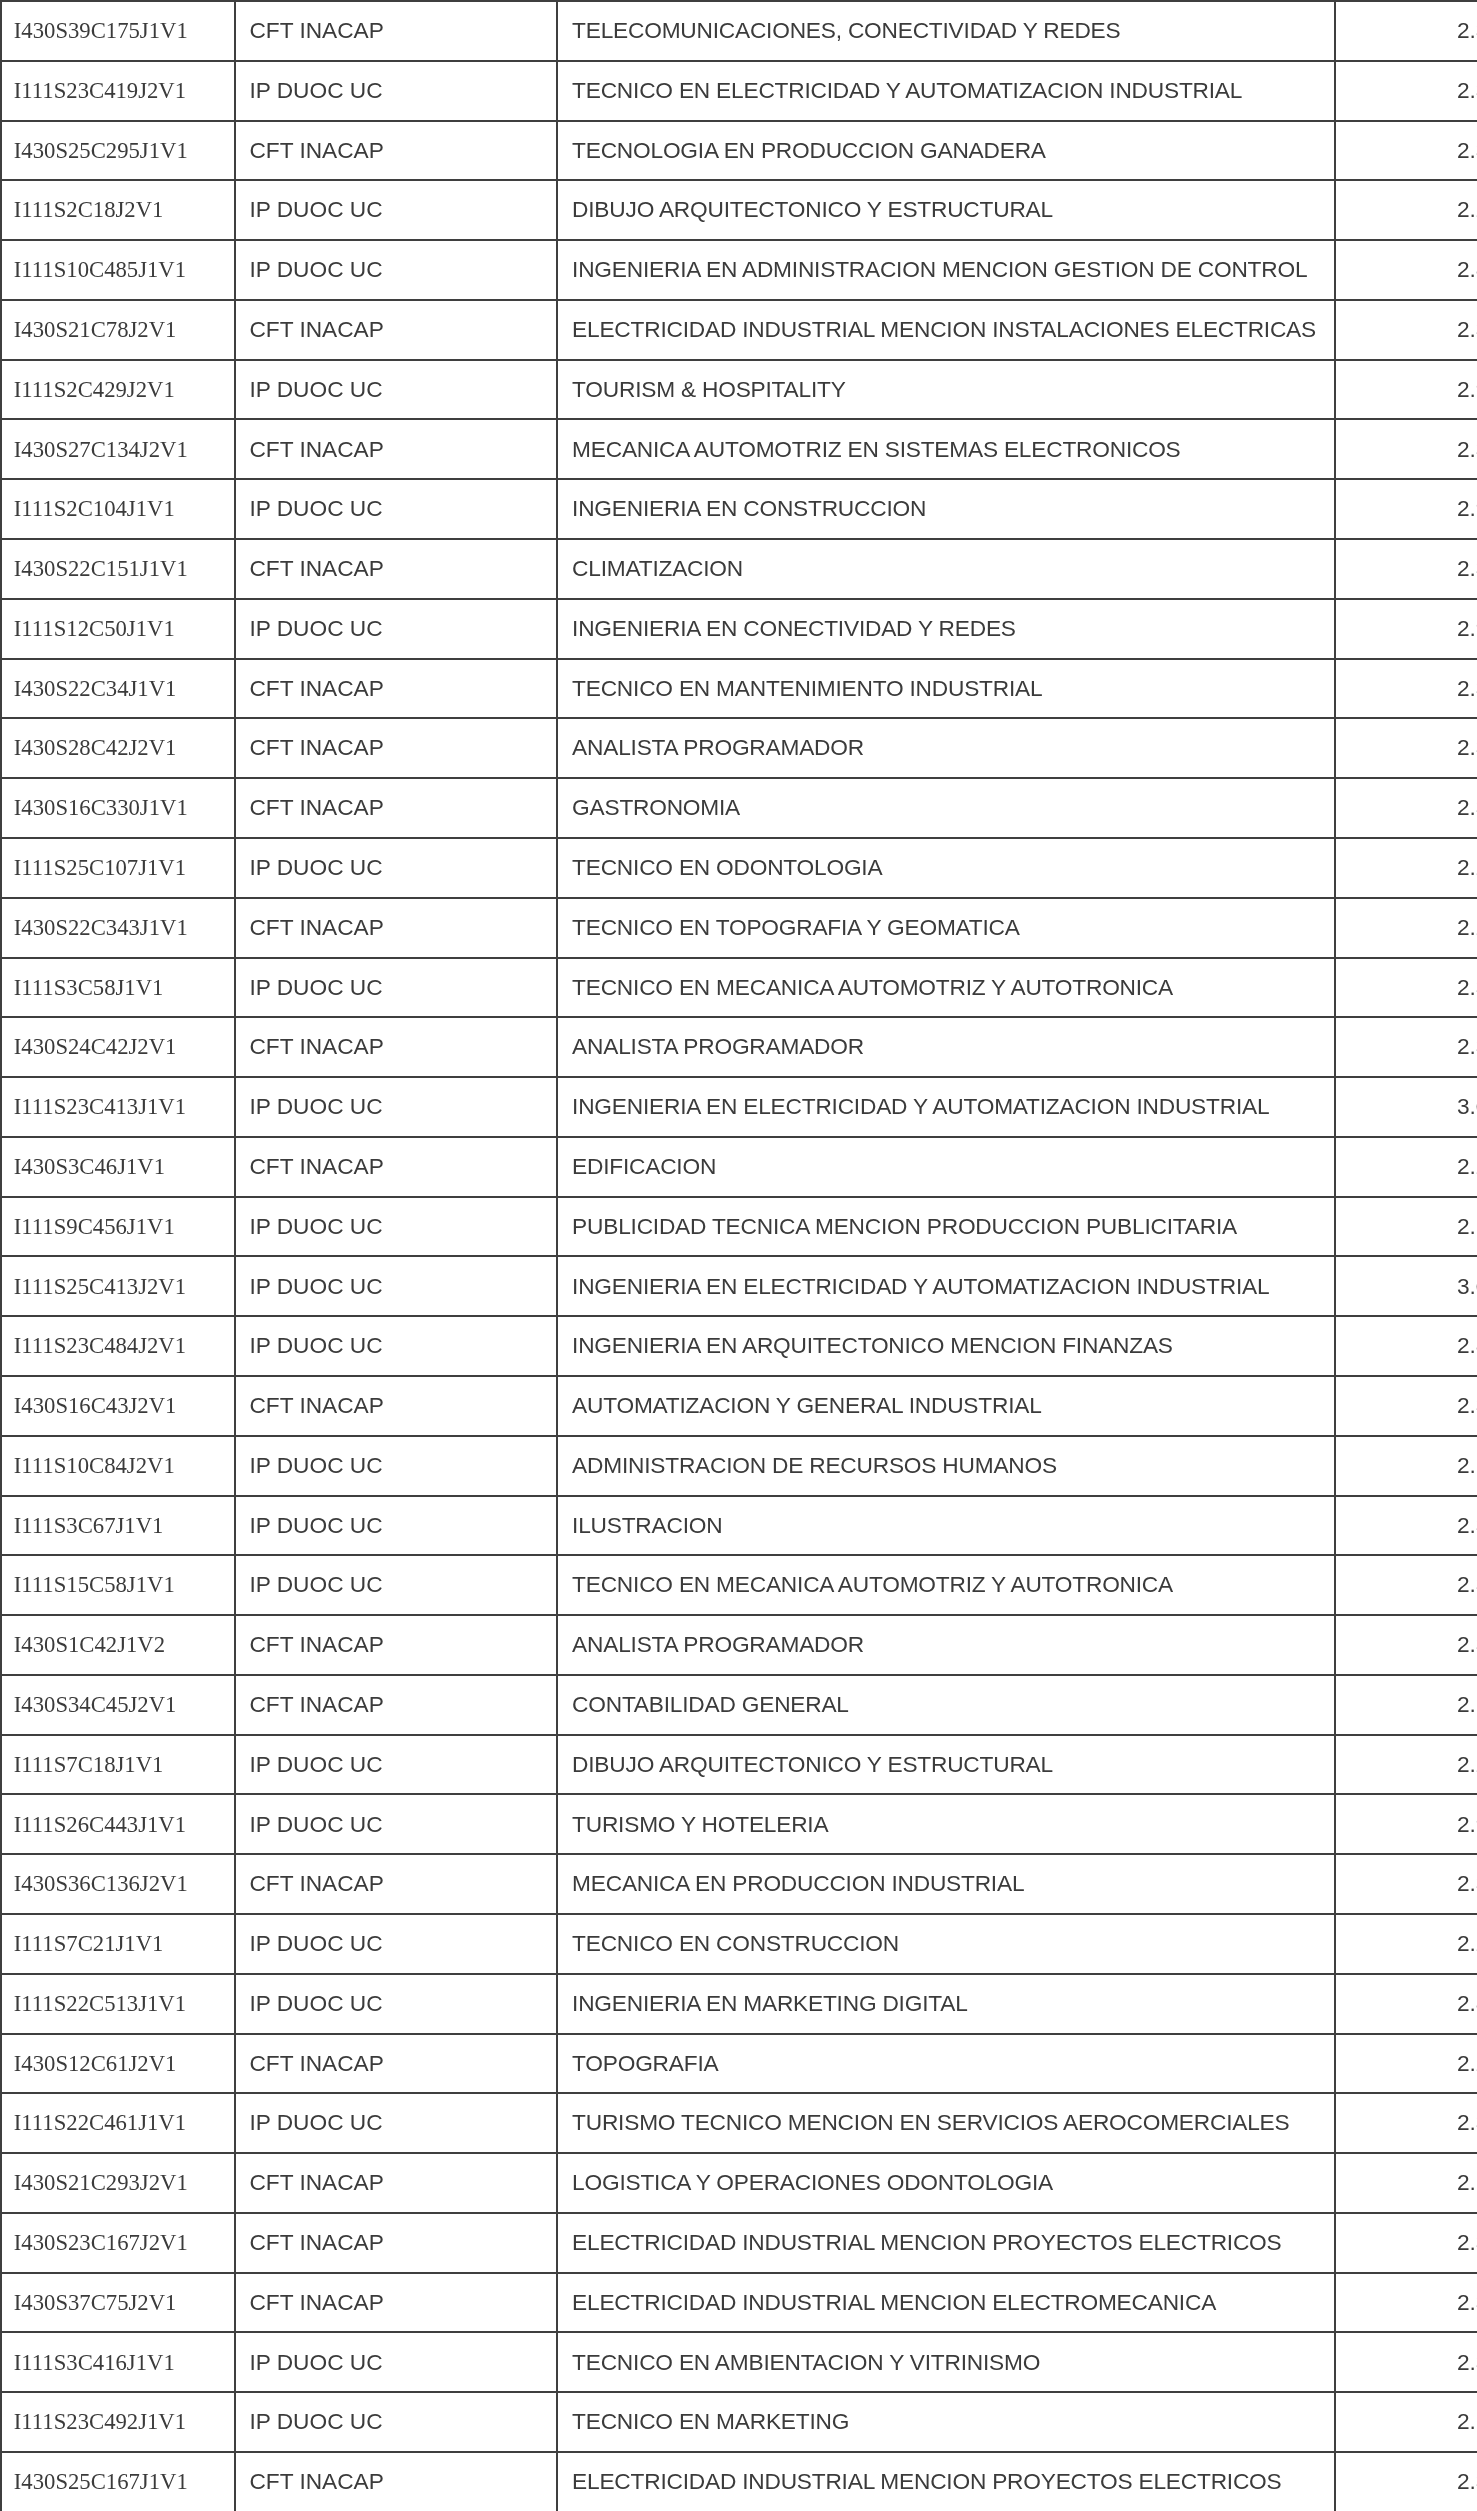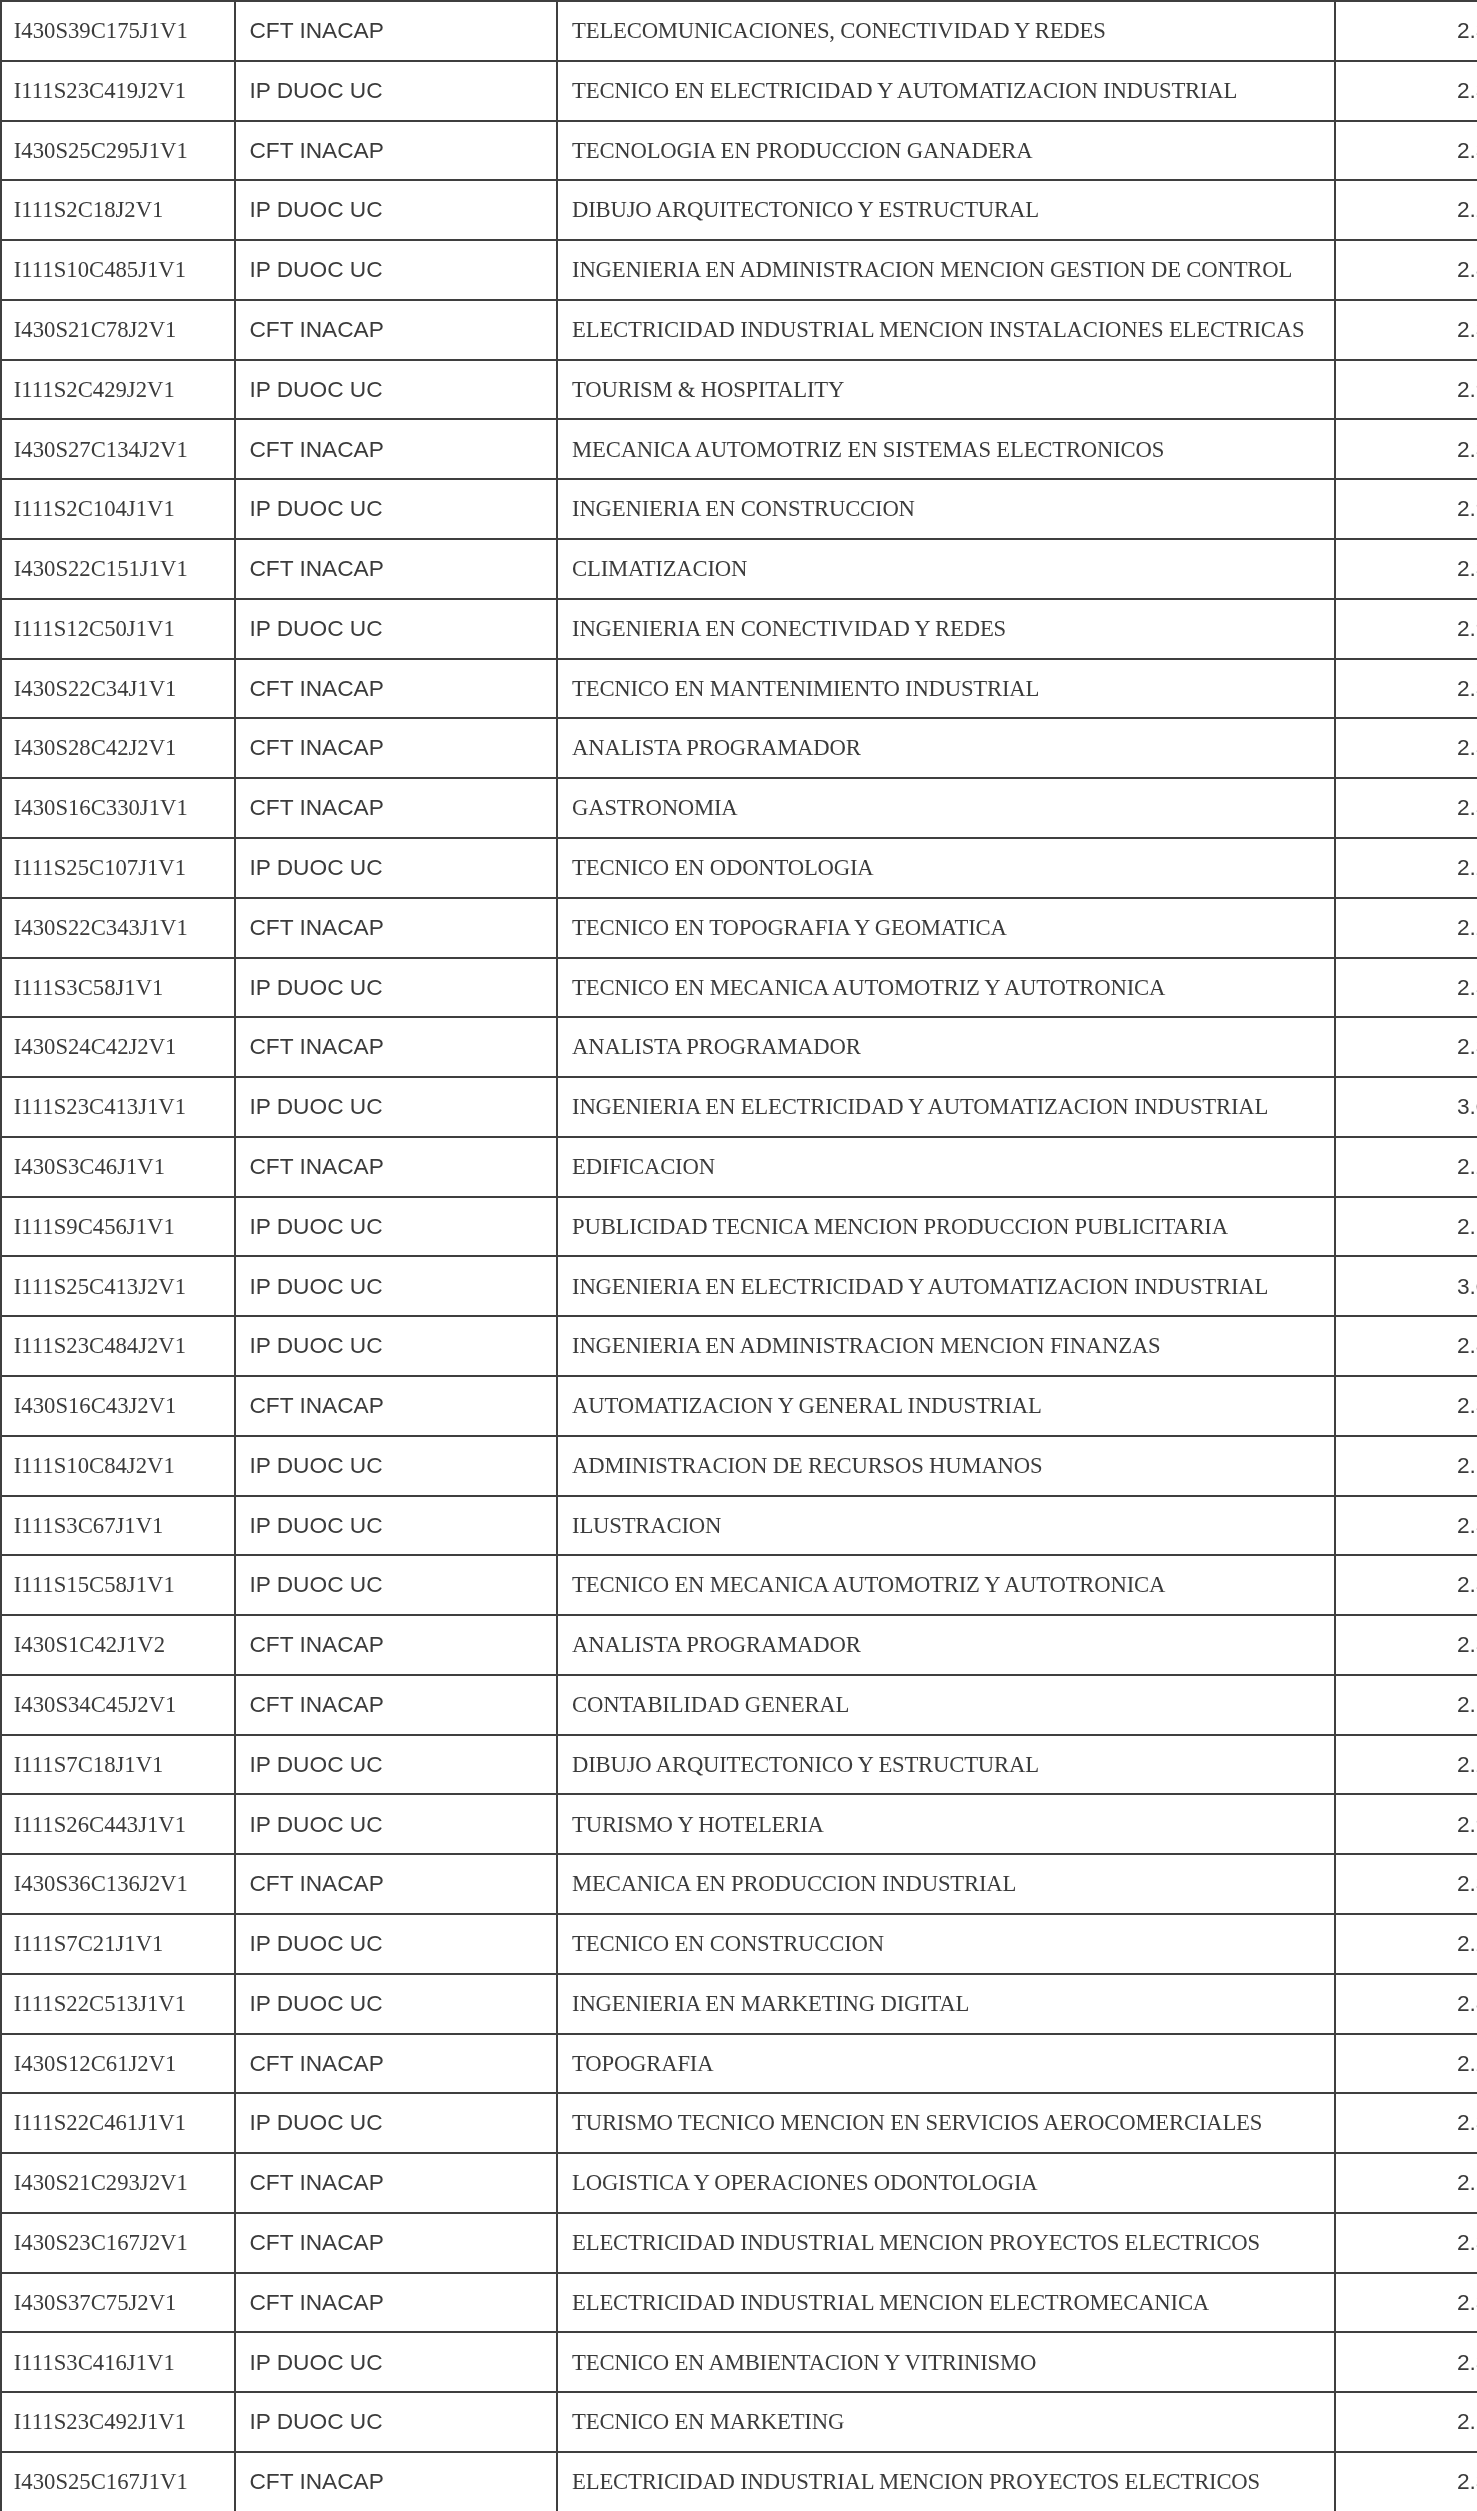--- a/index.html
+++ b/index.html
@@ -33,21 +33,20 @@
   td.cell-inst {
     width: 299px;
     padding: 4.9px 7.9px 4.9px 13.8px;
     white-space: nowrap;
     margin-top: 35px;
   }
   td.cell-prog {
     width: 754px;
     padding: 4.9px 7.9px 4.9px 13.8px;
     letter-spacing: -0.2px;
-    font-family: Liberation Serif, serif;
   }
   td.cell-amount {
     width: 216px;
     padding: 4.9px 13.8px 4.9px 5.9px;
     text-align: right;
     white-space: nowrap;
   }
 </style>
 </head>
 <body>
@@ -182,21 +181,21 @@
       </tr>
       <tr>
         <td class="cell-code">I111S25C413J2V1</td>
         <td class="cell-inst">IP DUOC UC</td>
         <td class="cell-prog">INGENIERIA EN ELECTRICIDAD Y AUTOMATIZACION INDUSTRIAL</td>
         <td class="cell-amount">3.046.424</td>
       </tr>
       <tr>
         <td class="cell-code">I111S23C484J2V1</td>
         <td class="cell-inst">IP DUOC UC</td>
-        <td class="cell-prog">INGENIERIA EN ADMINISTRACION MENCION FINANZAS</td>
+        <td class="cell-prog">INGENIERIA EN ARQUITECTONICO MENCION FINANZAS</td>
         <td class="cell-amount">2.829.135</td>
       </tr>
       <tr>
         <td class="cell-code">I430S16C43J2V1</td>
         <td class="cell-inst">CFT INACAP</td>
         <td class="cell-prog">AUTOMATIZACION Y GENERAL INDUSTRIAL</td>
         <td class="cell-amount">2.301.986</td>
       </tr>
       <tr>
         <td class="cell-code">I111S10C84J2V1</td>

